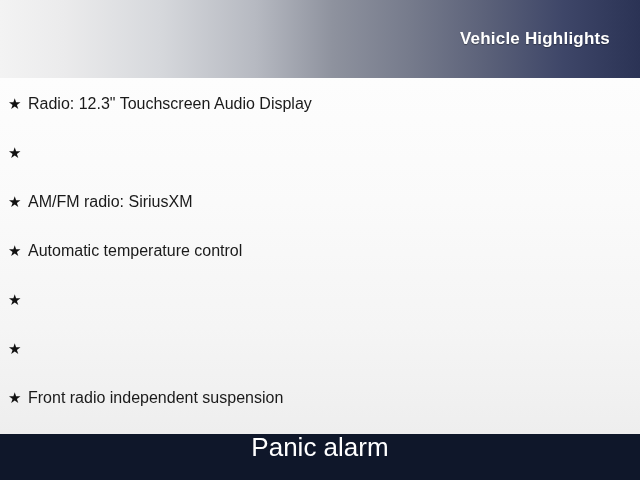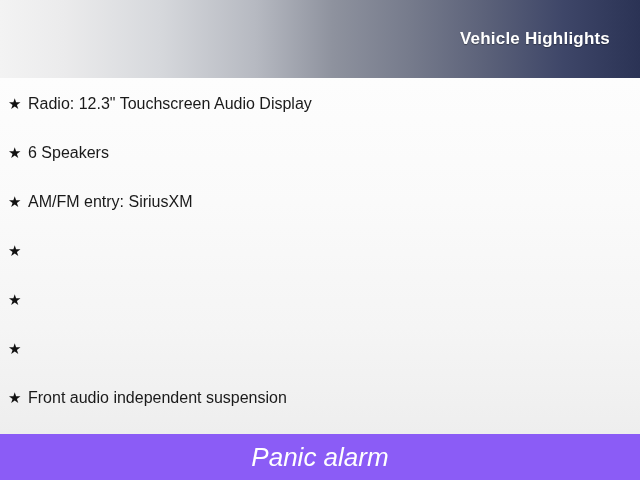--- a/index.html
+++ b/index.html
@@ -108,25 +108,24 @@
     color: #1a1a1a;
     font-size: 16px;
     line-height: 1;
     white-space: nowrap;
   }
 
   
   .footer {
     flex: 0 0 46px;
     height: 46px;
-    background: #8b5cf6;
+    background: #0f172a;
     display: flex;
-    align-items: center;
+    align-items: flex-start;
     justify-content: center;
-    font-style: italic;
   }
   .footer-text {
     color: #ffffff;
     font-size: 26px;
     font-weight: normal;
     line-height: 1;
     white-space: nowrap;
   }
 </style>
 </head>
@@ -141,43 +140,43 @@
   <div class="body">
     <ul class="feature-list">
 
       <li class="feature-item">
         <span class="bullet-star">★</span>
         <span class="feature-text">Radio: 12.3" Touchscreen Audio Display</span>
       </li>
 
       <li class="feature-item">
         <span class="bullet-star">★</span>
-        <span class="feature-text">6 Speakers</span>
       </li>
 
       <li class="feature-item">
         <span class="bullet-star">★</span>
-        <span class="feature-text">AM/FM entry: SiriusXM</span>
+        <span class="feature-text">AM/FM radio: SiriusXM</span>
+      </li>
+
+      <li class="feature-item">
+        <span class="bullet-star">★</span>
+        <span class="feature-text">Automatic temperature control</span>
       </li>
 
       <li class="feature-item">
         <span class="bullet-star">★</span>
       </li>
 
       <li class="feature-item">
         <span class="bullet-star">★</span>
       </li>
 
       <li class="feature-item">
         <span class="bullet-star">★</span>
-      </li>
-
-      <li class="feature-item">
-        <span class="bullet-star">★</span>
-        <span class="feature-text">Front audio independent suspension</span>
+        <span class="feature-text">Front radio independent suspension</span>
       </li>
 
     </ul>
   </div>
 
   <div class="footer">
     <div class="footer-text">Panic alarm</div>
   </div>
 
 </div>

